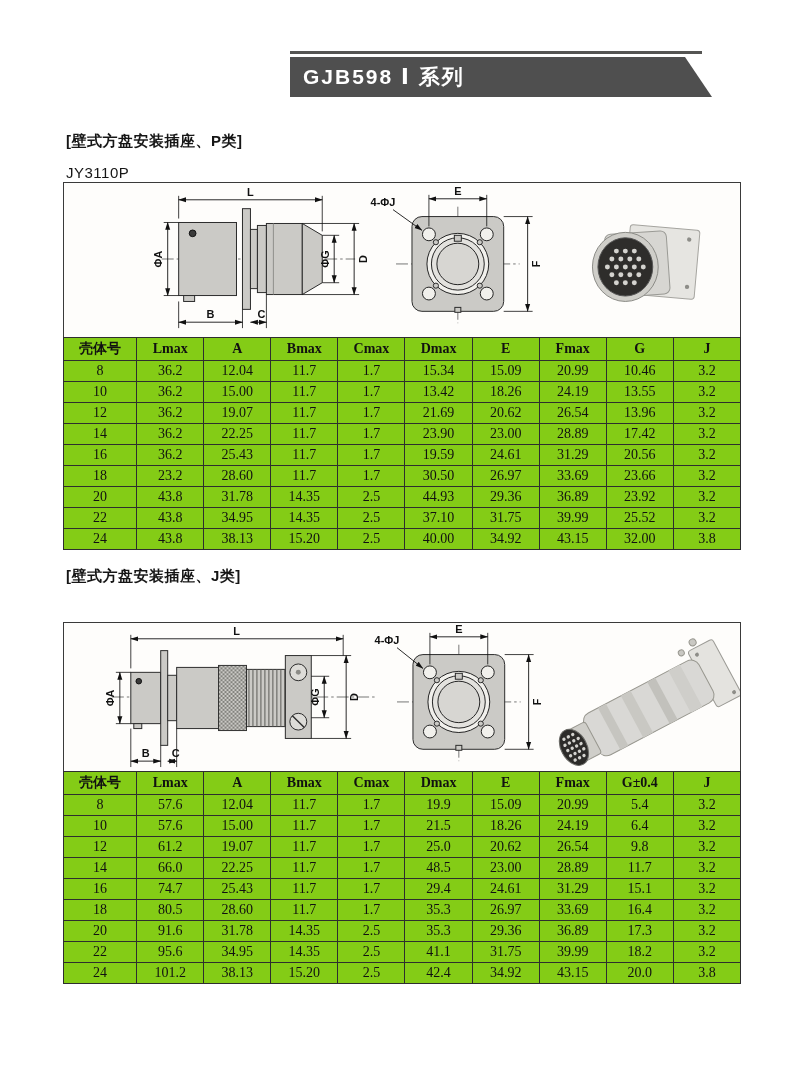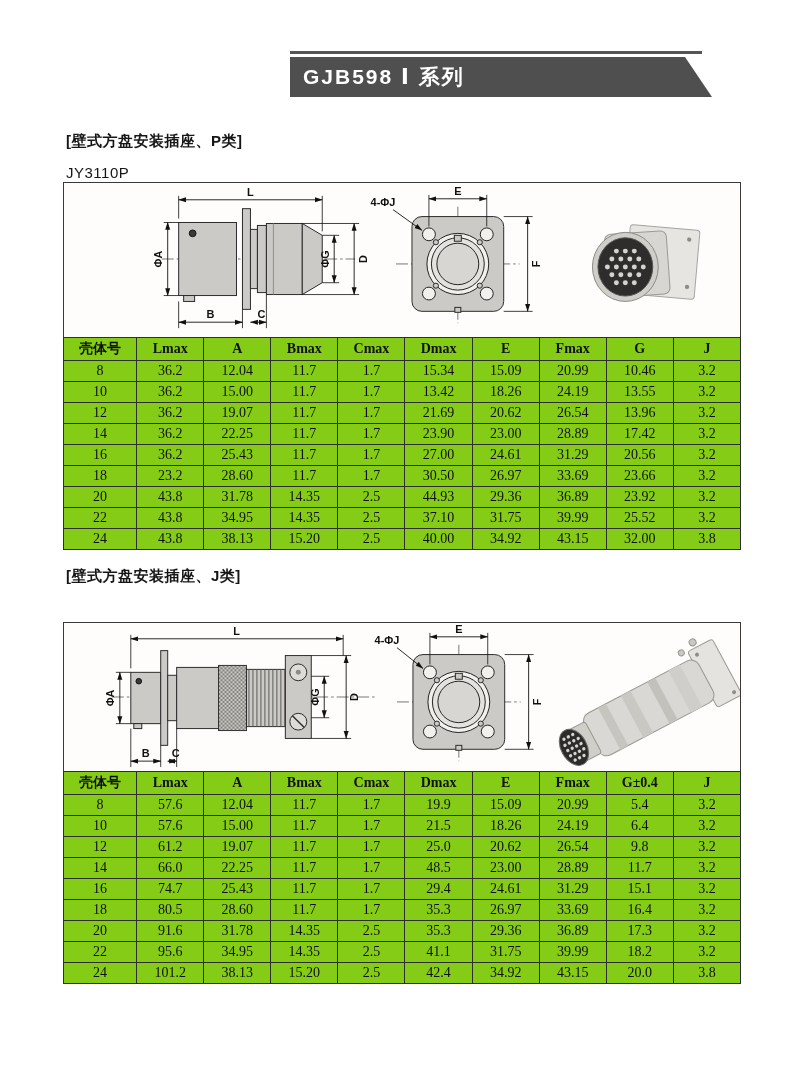--- a/index.html
+++ b/index.html
@@ -239,21 +239,21 @@
           <td>28.89</td>
           <td>17.42</td>
           <td>3.2</td>
         </tr>
         <tr>
           <td>16</td>
           <td>36.2</td>
           <td>25.43</td>
           <td>11.7</td>
           <td>1.7</td>
-          <td>27.00</td>
+          <td>19.59</td>
           <td>24.61</td>
           <td>31.29</td>
           <td>20.56</td>
           <td>3.2</td>
         </tr>
         <tr>
           <td>18</td>
           <td>23.2</td>
           <td>28.60</td>
           <td>11.7</td>

